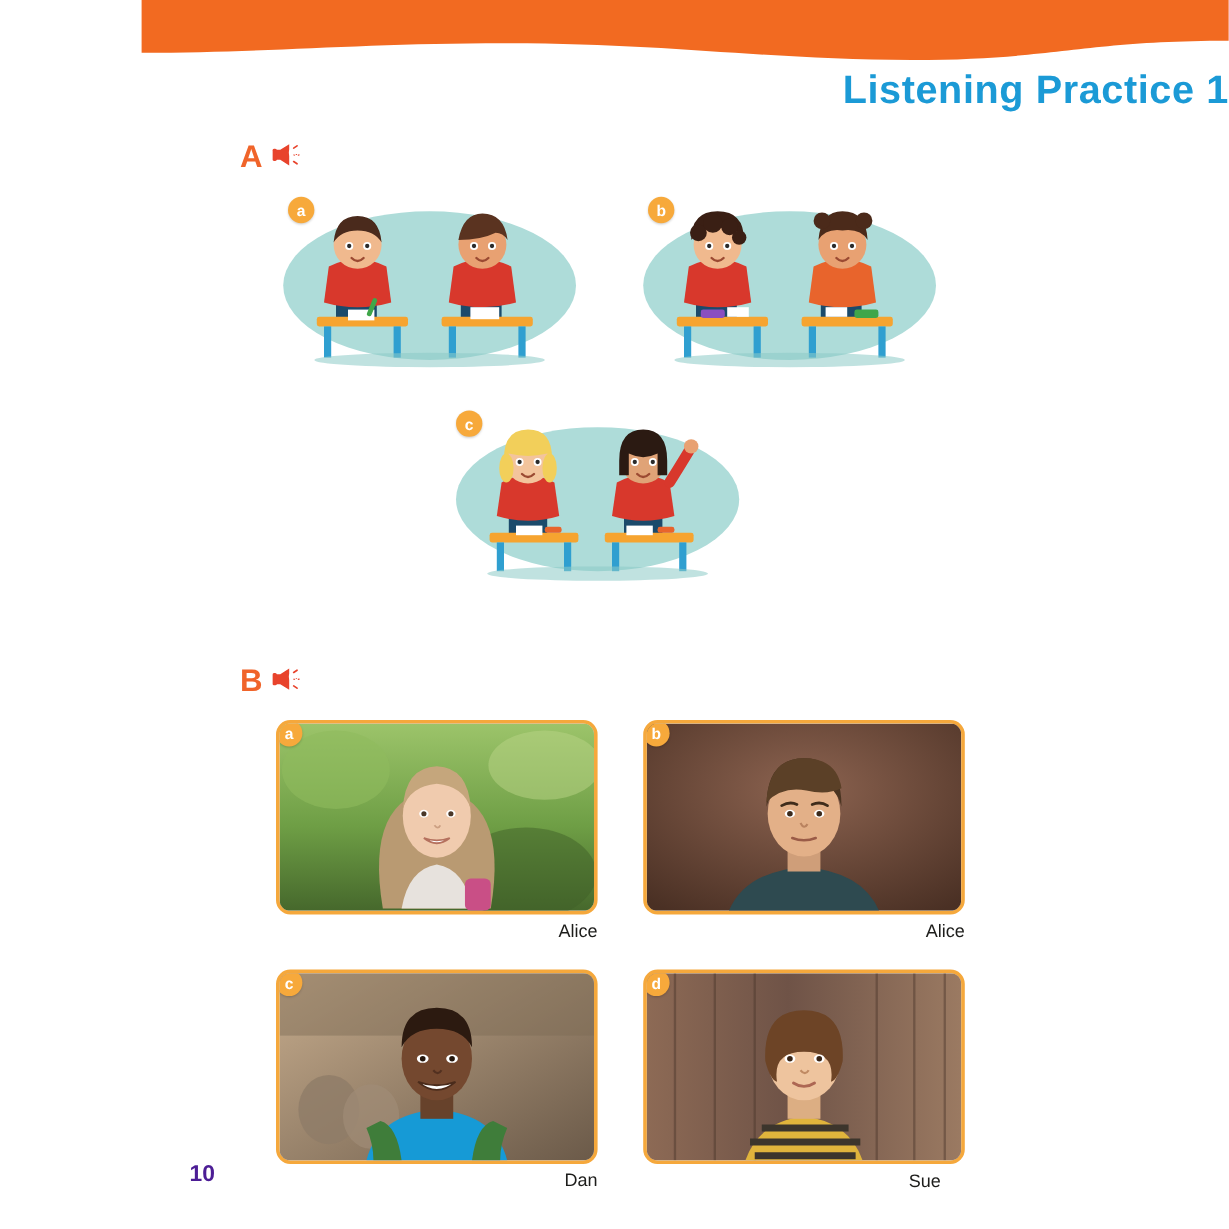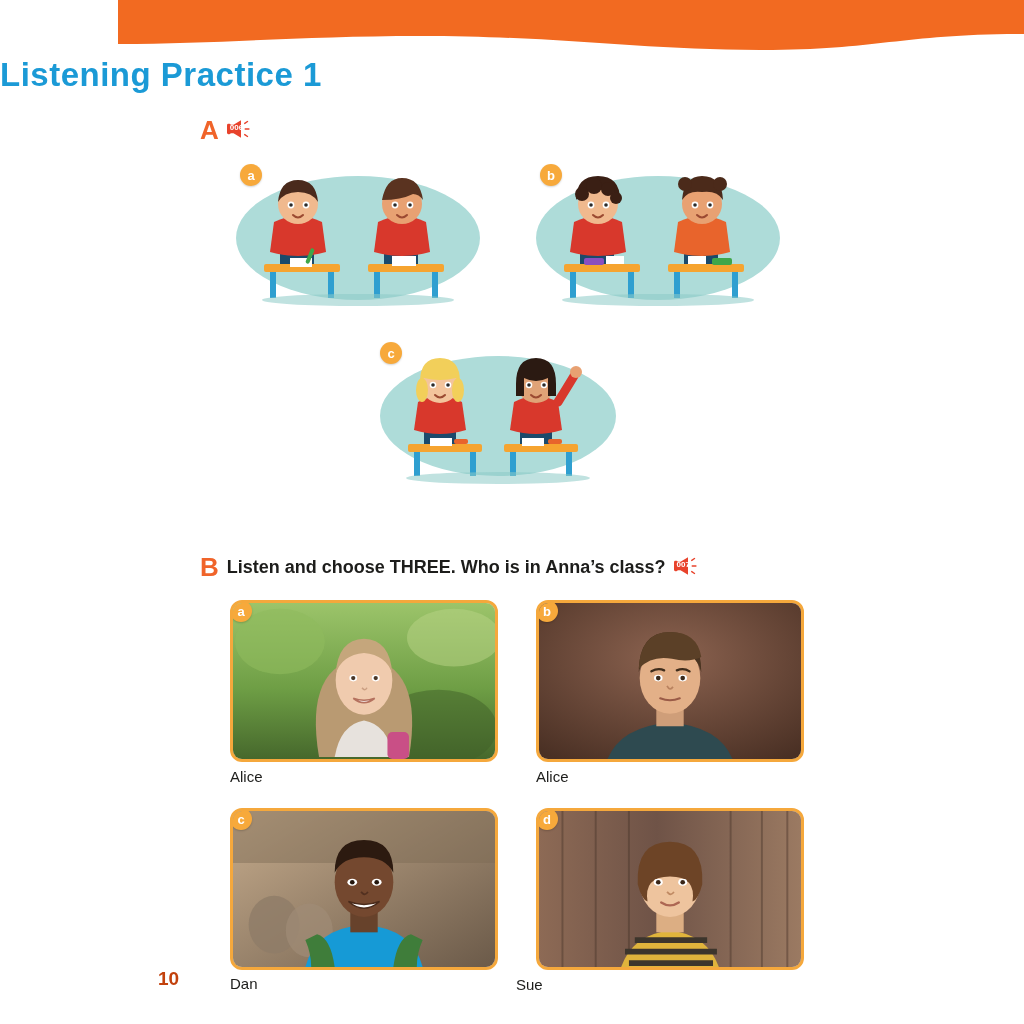--- a/index.html
+++ b/index.html
@@ -25,21 +25,21 @@
     overflow: hidden;
   }
   .top-banner svg { display: block; }
 
   
   .page-title {
     position: absolute;
     top: 56px;
     left: 0;
     width: 1024px;
-    text-align: left;
+    text-align: right;
     color: #1b9ad6;
     font-size: 33px;
     font-weight: bold;
     letter-spacing: 0.5px;
   }
 
   
   .exercise-head {
     position: absolute;
     display: flex;
@@ -82,21 +82,21 @@
     color: #ffffff;
     font-weight: bold;
     z-index: 3;
     pointer-events: none;
   }
   .track-num {
     position: absolute;
     left: 3px;
     top: 8px;
     width: 24px;
-    text-align: left;
+    text-align: right;
     font-size: 8px;
     color: #ffffff;
     font-weight: bold;
     z-index: 3;
     pointer-events: none;
   }
 
   
   .bubble {
     width: 22px;
@@ -144,33 +144,33 @@
     height: 100%;
     position: relative;
   }
   .card-bubble {
     position: absolute;
     z-index: 6;
   }
   .photo-name {
     position: absolute;
     width: 268px;
-    text-align: left;
+    text-align: right;
     font-size: 15px;
     color: #1d1d1b;
   }
 
   
   .page-num {
     position: absolute;
     left: 158px;
     top: 968px;
     font-size: 19px;
     font-weight: bold;
-    color: #c2410c;
+    color: #4c1d95;
   }
 </style>
 </head>
 <body>
 
 <div class="top-banner">
   <svg width="1024" height="60" viewBox="0 0 1024 60" xmlns="http://www.w3.org/2000/svg">
     <path d="M118,0 L1024,0 L1024,34 C900,34 880,50 760,50 C640,50 560,36 420,36 C300,36 220,44 118,44 Z" fill="#f26a21"></path>
   </svg>
 </div>
@@ -321,21 +321,20 @@
     <rect x="138" y="114" width="6" height="24" fill="#2f9fd0"></rect>
     <rect x="194" y="114" width="6" height="24" fill="#2f9fd0"></rect>
     <rect x="150" y="100" width="22" height="8" fill="#ffffff"></rect>
     <rect x="176" y="101" width="14" height="5" rx="2" fill="#e8642c"></rect>
     <ellipse cx="126" cy="140" rx="92" ry="6" fill="#8ccac6" opacity=".55"></ellipse>
   </svg>
 </div>
 
 <div class="exercise-head" style="top:552px; left:200px;">
   <span class="ex-letter">B</span>
-  <span class="ex-text">Listen and choose THREE. Who is in Anna’s class?</span>
   <span class="track-icon">
     <svg class="megaphone" viewBox="0 0 60 42" xmlns="http://www.w3.org/2000/svg">
       <path d="M4,12 L4,30 L14,30 L30,40 L30,2 L14,12 Z" fill="#e8432c"></path>
       <rect x="0" y="10" width="8" height="22" rx="3" fill="#e8432c"></rect>
       <g stroke="#e8432c" stroke-width="3" stroke-linecap="round">
         <line x1="38" y1="9" x2="44" y2="5"></line>
         <line x1="39" y1="21" x2="47" y2="21"></line>
         <line x1="38" y1="33" x2="44" y2="37"></line>
       </g>
     </svg>

